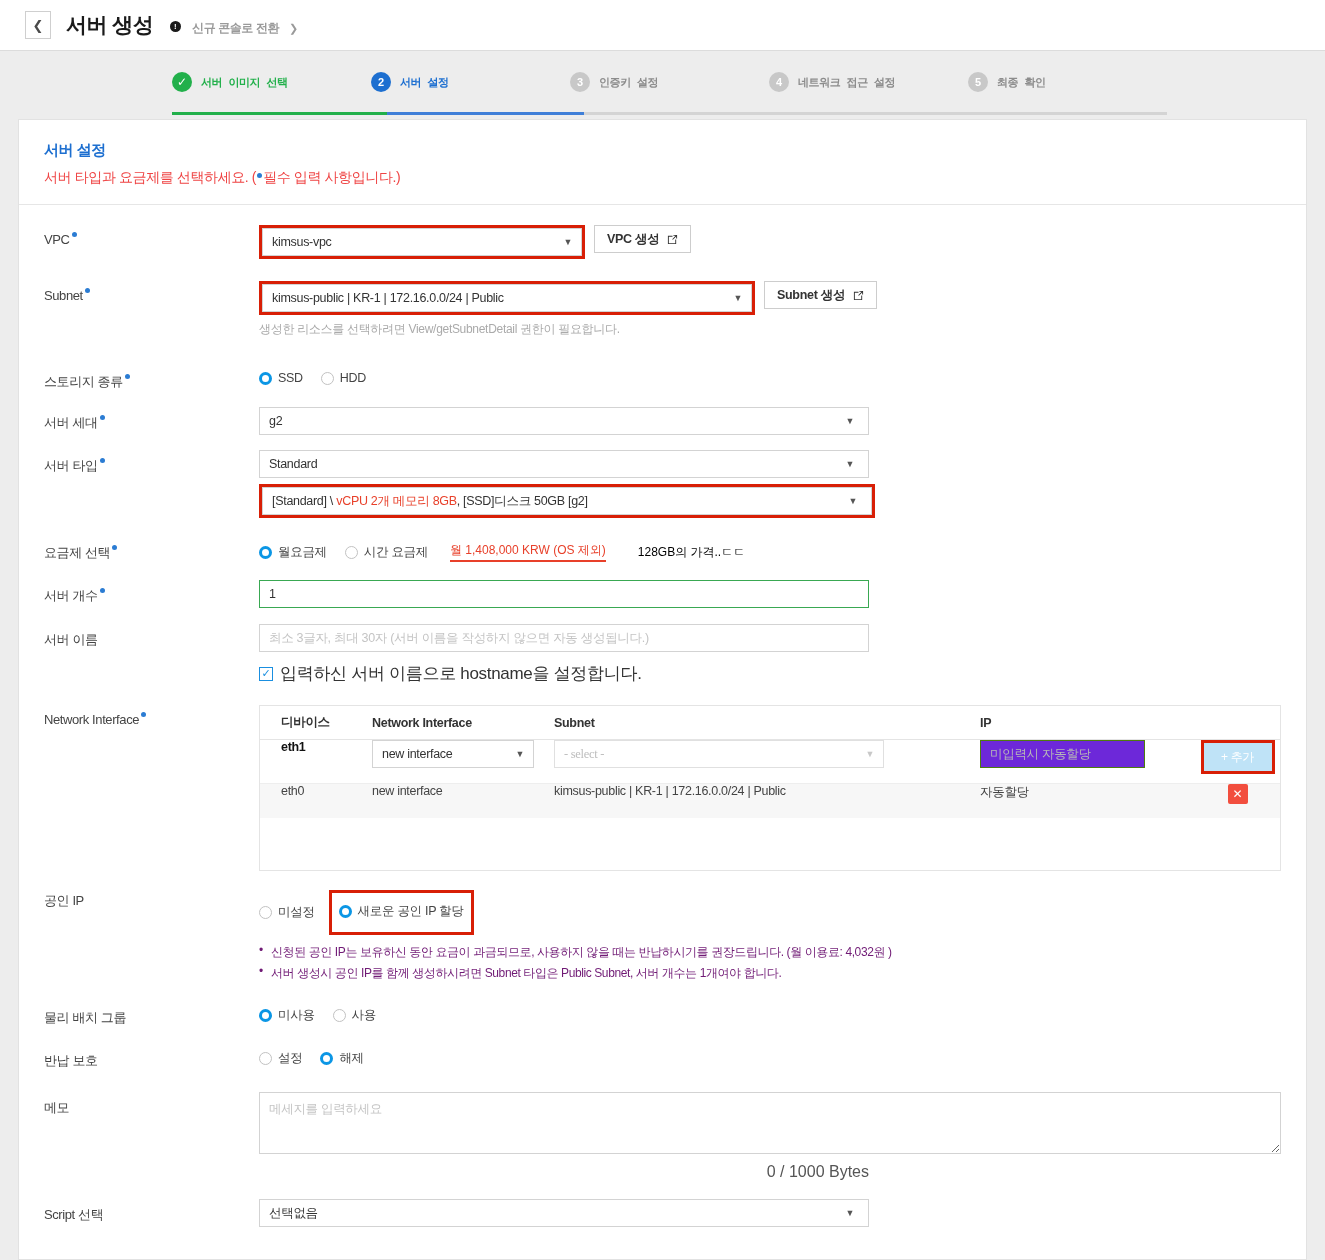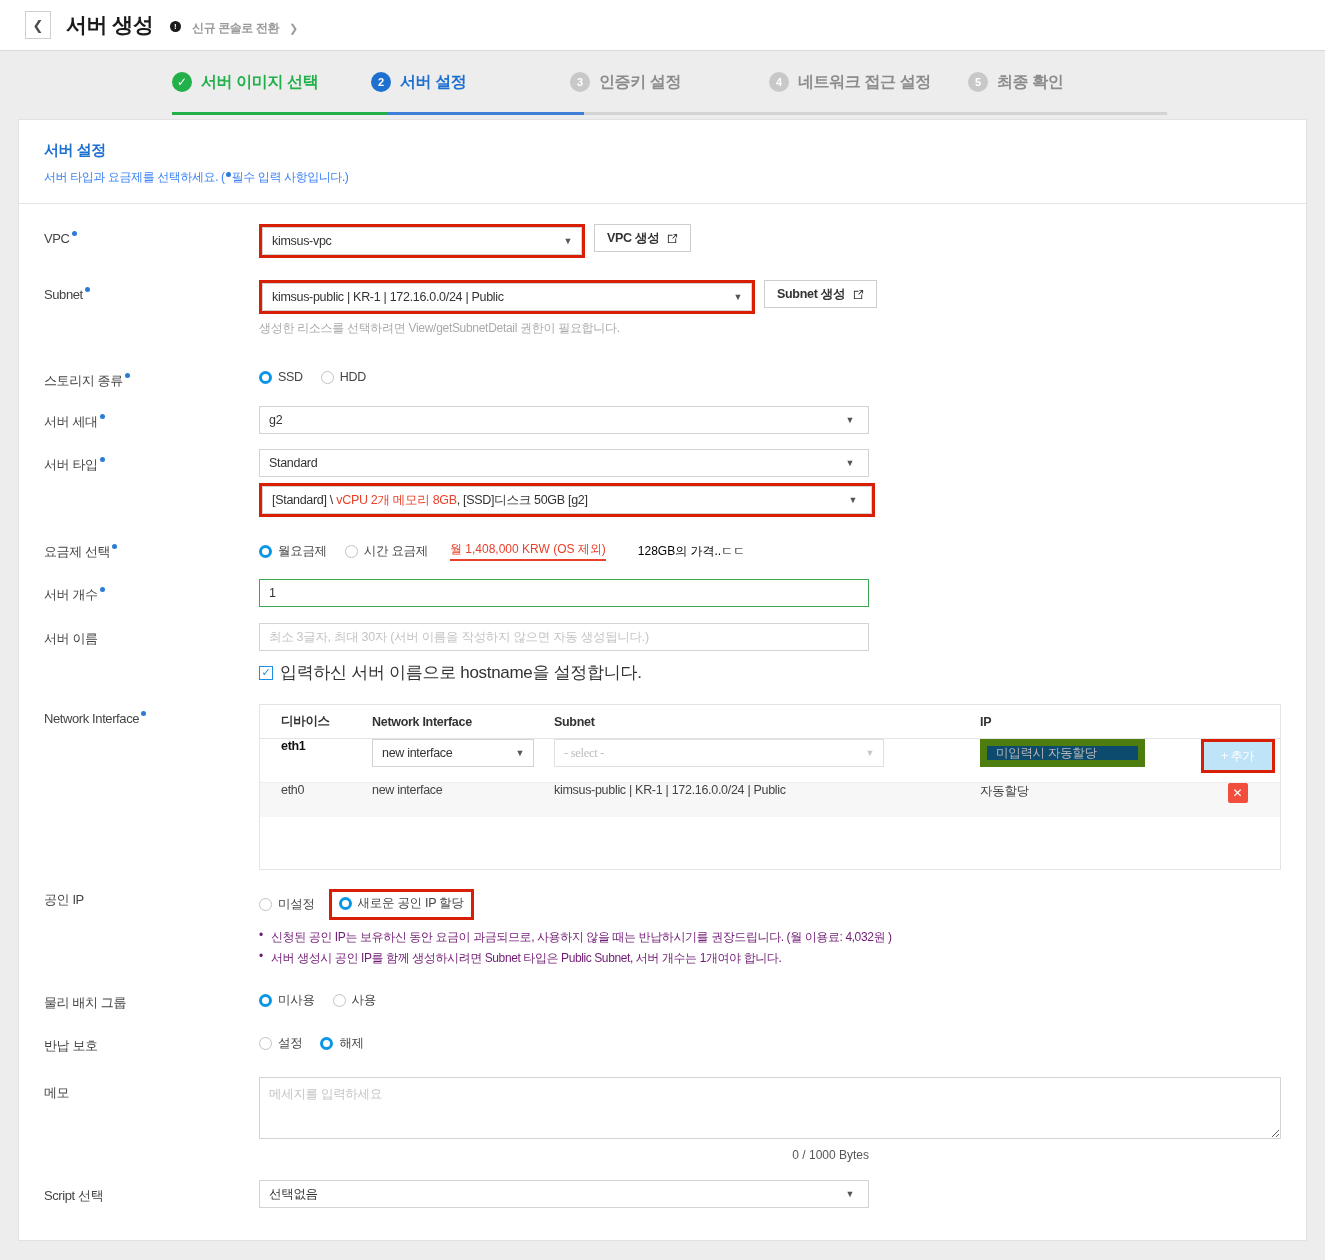--- a/index.html
+++ b/index.html
@@ -94,26 +94,27 @@
     display: flex; align-items: center; justify-content: center;
     font-size: 11px;
     font-weight: bold;
     color: #fff;
     background: #c8c8c8;
     flex: none;
   }
   .step.done .bubble { background: #22b04b; font-size: 12px; }
   .step.active .bubble { background: #1d6fd0; }
   .step .slabel {
-    font-size: 16px;
+    font-size: 11px;
     font-weight: bold;
     margin-left: 9px;
     color: #8c8c8c;
     letter-spacing: -0.4px;
     white-space: nowrap;
+    font-family: Liberation Mono, monospace;
   }
   .step.done .slabel { color: #22b04b; }
   .step.active .slabel { color: #1d6fd0; }
   .track {
     position: absolute;
     left: 0; right: 0; bottom: 0;
     height: 3px;
     background: #d4d4d4;
     display: flex;
   }
@@ -135,22 +136,22 @@
   }
   .card-head h2 {
     margin: 0 0 9px 0;
     font-size: 15px;
     color: #1d6fd0;
     font-weight: bold;
     letter-spacing: -0.5px;
   }
   .card-head p {
     margin: 0;
-    font-size: 12px;
-    color: #3b82f6;
+    font-size: 14px;
+    color: #ef4444;
     letter-spacing: -0.4px;
   }
   .req-dot {
     display: inline-block;
     width: 5px; height: 5px; border-radius: 50%;
     background: #2b7cd3;
     vertical-align: 4px;
     margin: 0 1px;
   }
 
@@ -326,22 +327,22 @@
   .nic-blank { height: 52px; }
   .c1 { width: 112px; flex: none; padding-left: 21px; }
   .c2 { width: 182px; flex: none; }
   .c3 { flex: 1; min-width: 0; }
   .c4 { width: 215px; flex: none; }
   .c5 { width: 85px; flex: none; display: flex; justify-content: center; }
   .bold { font-weight: bold; color: #111; }
 
   .ip-dis {
     height: 28px;
-    background: #0c4a6e;
-    border: 7px solid #4d7c0f;
+    background: #6d28d9;
+    border: 1px solid #4d7c0f;
     display: flex; align-items: center;
     padding: 0 9px;
     font-size: 12.5px;
     color: #b7b7b7;
     width: 165px;
   }
   .add-btn {
     background: #bfe3f7;
     color: #fff;
     height: 28px;
@@ -383,21 +384,21 @@
     height: 62px;
     border: 1px solid #d3d3d3;
     resize: vertical;
     padding: 8px 9px;
     font-size: 12.5px;
     font-family: inherit;
     color: #333;
     letter-spacing: -0.3px;
   }
   textarea.memo::placeholder { color: #c4c4c4; }
-  .bytes { text-align: right; font-size: 12px; color: #555; margin-top: 5px; }
+  .bytes { text-align: right; font-size: 16px; color: #555; margin-top: 5px; }
   .w320 { width: 320px; }
   .w610 { width: 610px; }
   .w490 { width: 490px; }
   .sep { height: 20px; }
   .redlbl { color: #e8402a; }
 </style>
 </head>
 <body>
 
 <div class="page">
@@ -659,21 +660,21 @@
       <div class="sep" style="height:12px"></div>
 
       <div class="row">
         <div class="lbl">공인 IP</div>
         <div class="fld">
           <div class="radios">
             <span class="radio">
               <span class="rdot"></span>
               <span>미설정</span>
             </span>
-            <span class="redbox" style="padding:3px 7px;margin-left:-4px">
+            <span class="redbox" style="padding:10px 7px;margin-left:-4px">
               <span class="radio on">
                 <span class="rdot"></span>
                 <span>새로운 공인 IP 할당</span>
               </span>
             </span>
           </div>
           <div class="bullets">
             <div class="bullet">신청된 공인 IP는 보유하신 동안 요금이 과금되므로, 사용하지 않을 때는 반납하시기를 권장드립니다. (월 이용료: 4,032원 )</div>
             <div class="bullet">서버 생성시 공인 IP를 함께 생성하시려면 Subnet 타입은 Public Subnet, 서버 개수는 1개여야 합니다.</div>
           </div>

